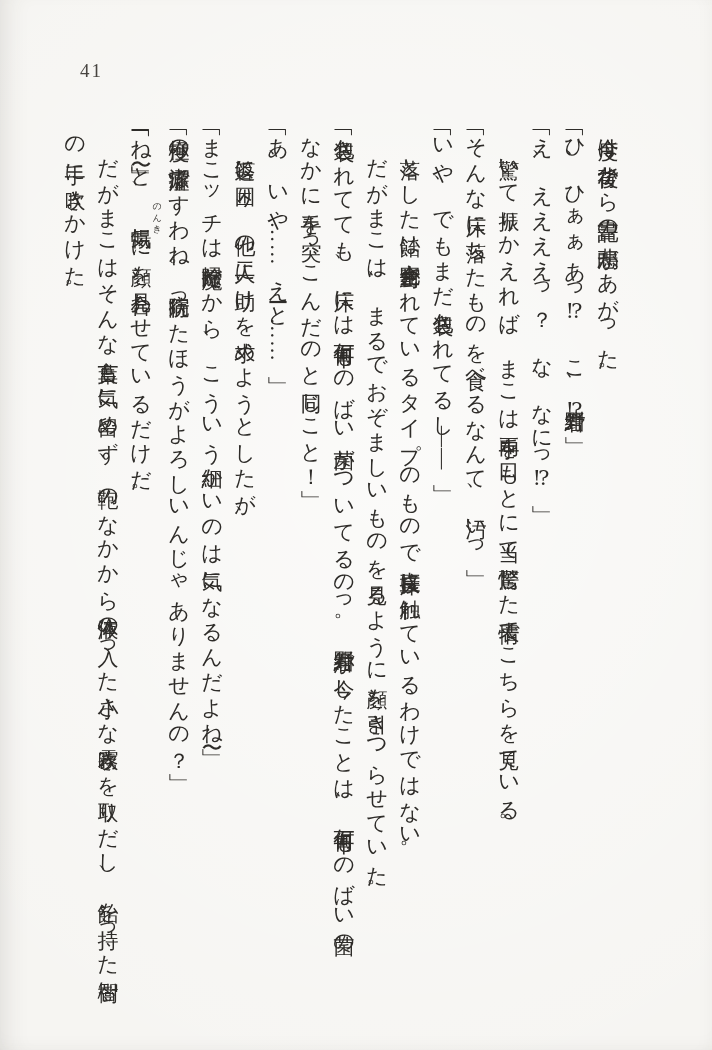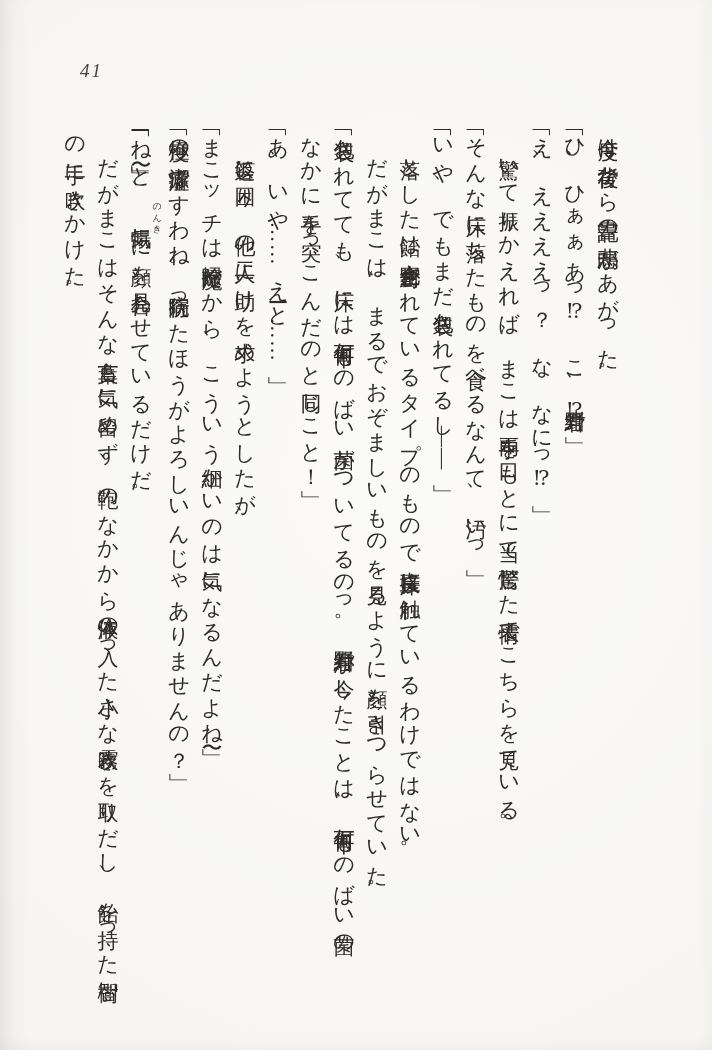--- a/index.html
+++ b/index.html
@@ -22,21 +22,20 @@
     box-shadow:
       inset 22px 0 30px -24px rgba(60,55,50,0.18),
       inset -12px 0 26px -22px rgba(60,55,50,0.10),
       inset 0 -14px 26px -22px rgba(60,55,50,0.10);
   }
   .page-number {
     position: absolute;
     top: 60px;
     left: 80px;
     font-size: 19px;
-    font-style: italic;
     letter-spacing: 2px;
     color: #474440;
   }
   .text-block {
     position: absolute;
     top: 122px;
     right: 88px;
     width: 562px;
     height: 848px;
     writing-mode: vertical-rl;

